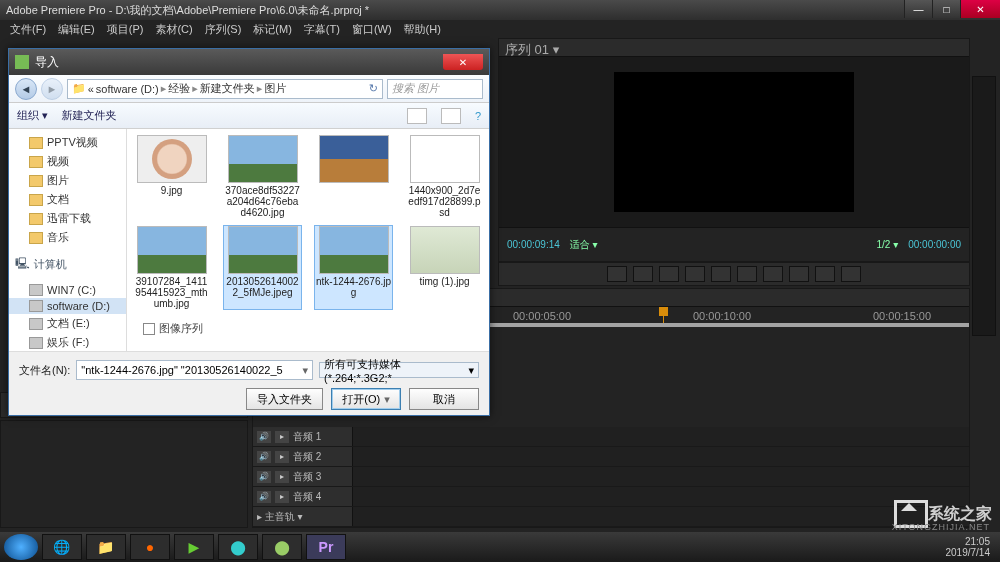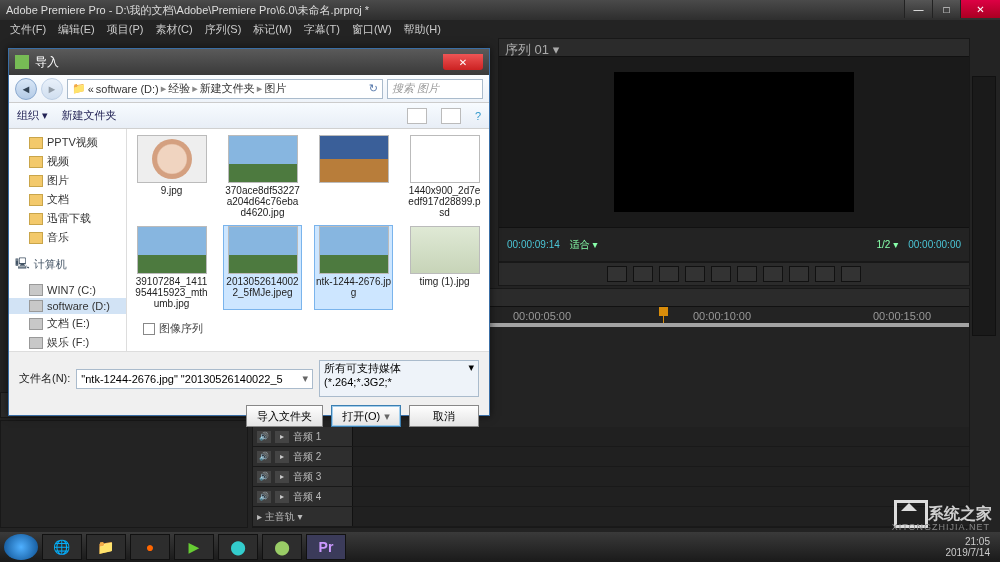--- a/index.html
+++ b/index.html
@@ -84,21 +84,21 @@
 .thumb.portrait::after { content:''; width: 40px; height: 40px; border-radius: 50%; background: radial-gradient(#f0d4c0 50%, #d4a080 55%); }
 .thumb.psd { background: #fff; }
 .thumb.person { background: linear-gradient(#dfe9d5,#c7d4b8); }
 .fname { line-height: 11px; max-height: 33px; overflow: hidden; word-break: break-all; }
 .seq-check { padding: 4px 0 0 10px; font-size: 11px; color: #444; display: flex; align-items: center; gap: 4px; }
 .seq-check .cb { width: 12px; height: 12px; border: 1px solid #888; background: #fff; }
 .dlg-footer { position: absolute; left: 0; right: 0; bottom: 0; height: 64px; background: #f0f0f0; border-top: 1px solid #ddd; padding: 8px 10px; font-size: 11px; }
 .fn-row { display: flex; align-items: center; gap: 6px; margin-bottom: 8px; }
 .fn-label { color: #222; text-align: center; }
 .fn-input { flex: 1; height: 20px; border: 1px solid #abc; background: #fff; padding: 0 4px; display: flex; align-items: center; }
-.fn-filter { width: 160px; height: 37px; border: 1px solid #abc; background: #eef3f9; padding: 0 4px; display: flex; justify-content: space-between; gap: 24px; }
+.fn-filter { width: 160px; height: 16px; border: 1px solid #abc; background: #eef3f9; padding: 0 4px; display: flex; align-items: center; justify-content: space-between; gap: 24px; }
 .btn-row { display: flex; justify-content: flex-end; gap: 8px; }
 .dlg-btn { min-width: 70px; height: 22px; border: 1px solid #888; background: linear-gradient(#fefefe,#e4e4e4); display: flex; align-items: center; justify-content: center; padding: 0 10px; }
 .dlg-btn.default { border-color: #3c7fb1; box-shadow: 0 0 0 1px #a1cdec inset; }
 
 
 .watermark { position: absolute; right: 8px; bottom: 34px; color: #eee; font-size: 16px; font-weight: bold; display: flex; align-items: center; opacity: .85; z-index: 60; }
 .wm-logo { width: 34px; height: 28px; border: 3px solid #fff; position: relative; }
 .wm-logo::before { content:''; position:absolute; left:4px; top:-8px; width:0; height:0; border:8px solid transparent; border-bottom-color:#fff; }
 .wm-url { position:absolute; right:10px; bottom:30px; font-size:9px; color:#888; z-index:60; letter-spacing:1px; }
 </style>

